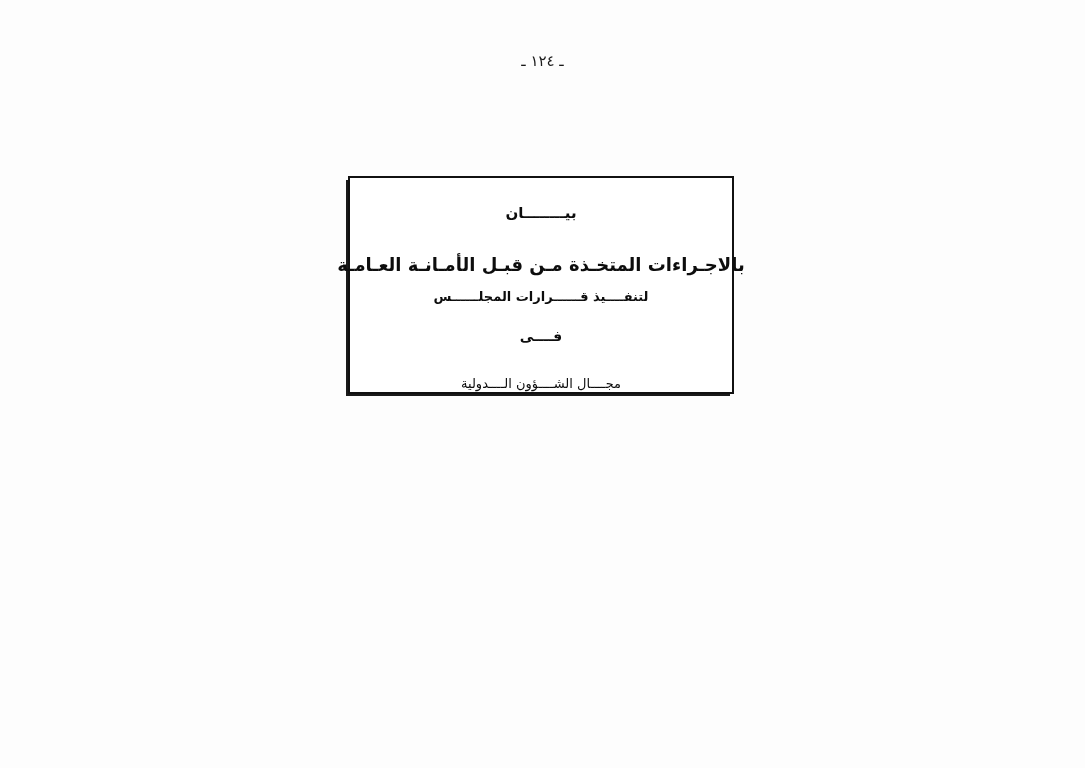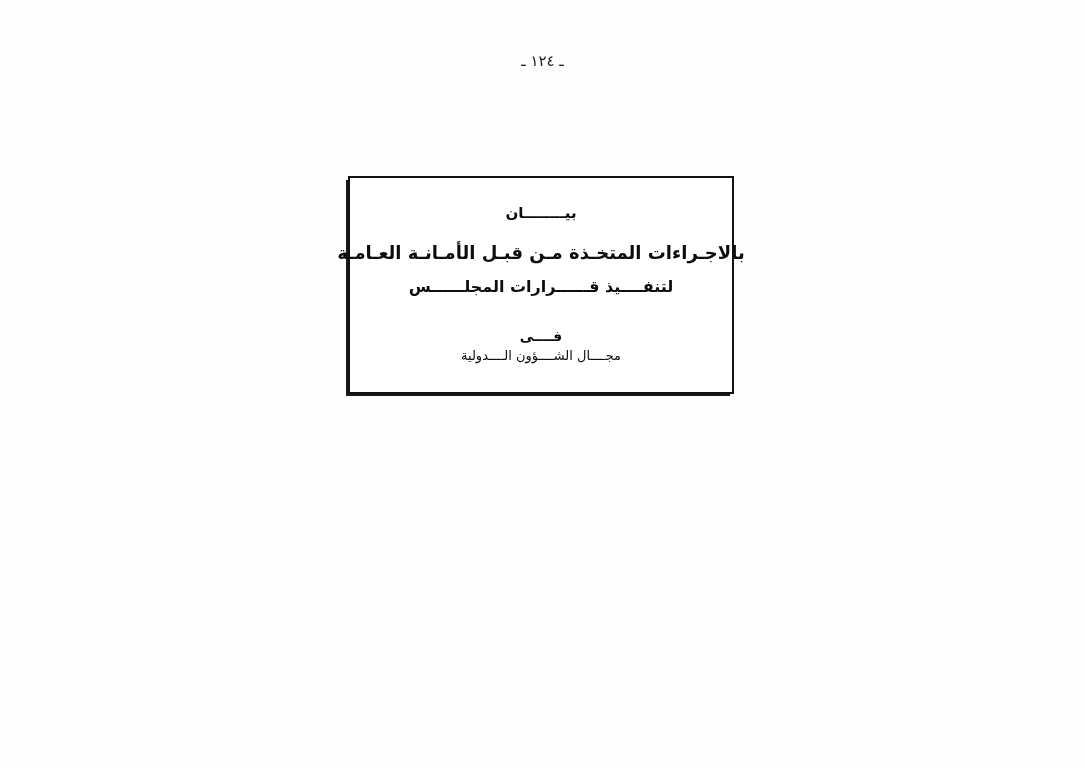--- a/index.html
+++ b/index.html
@@ -68,39 +68,39 @@
     font-family: "DejaVu Sans", sans-serif;
     white-space: nowrap;
     direction: rtl;
     unicode-bidi: isolate;
   }
 
   .tline-1 {
     font-size: 15px;
     font-weight: 700;
     letter-spacing: 1px;
-    margin-bottom: 20px;
+    margin-bottom: 32px;
   }
   .tline-2 {
     font-size: 18px;
     font-weight: 700;
     letter-spacing: 0.3px;
     margin-bottom: 14px;
   }
   .tline-3 {
-    font-size: 16px;
+    font-size: 13px;
     font-weight: 700;
     letter-spacing: 0.3px;
-    margin-bottom: 32px;
+    margin-bottom: 24px;
   }
   .tline-4 {
     font-size: 14px;
     font-weight: 700;
     letter-spacing: 1px;
-    margin-bottom: 4px;
+    margin-bottom: 32px;
   }
   .tline-5 {
     font-size: 13px;
     font-weight: 400;
     letter-spacing: 0.3px;
   }
 </style>
 </head>
 <body>
 

